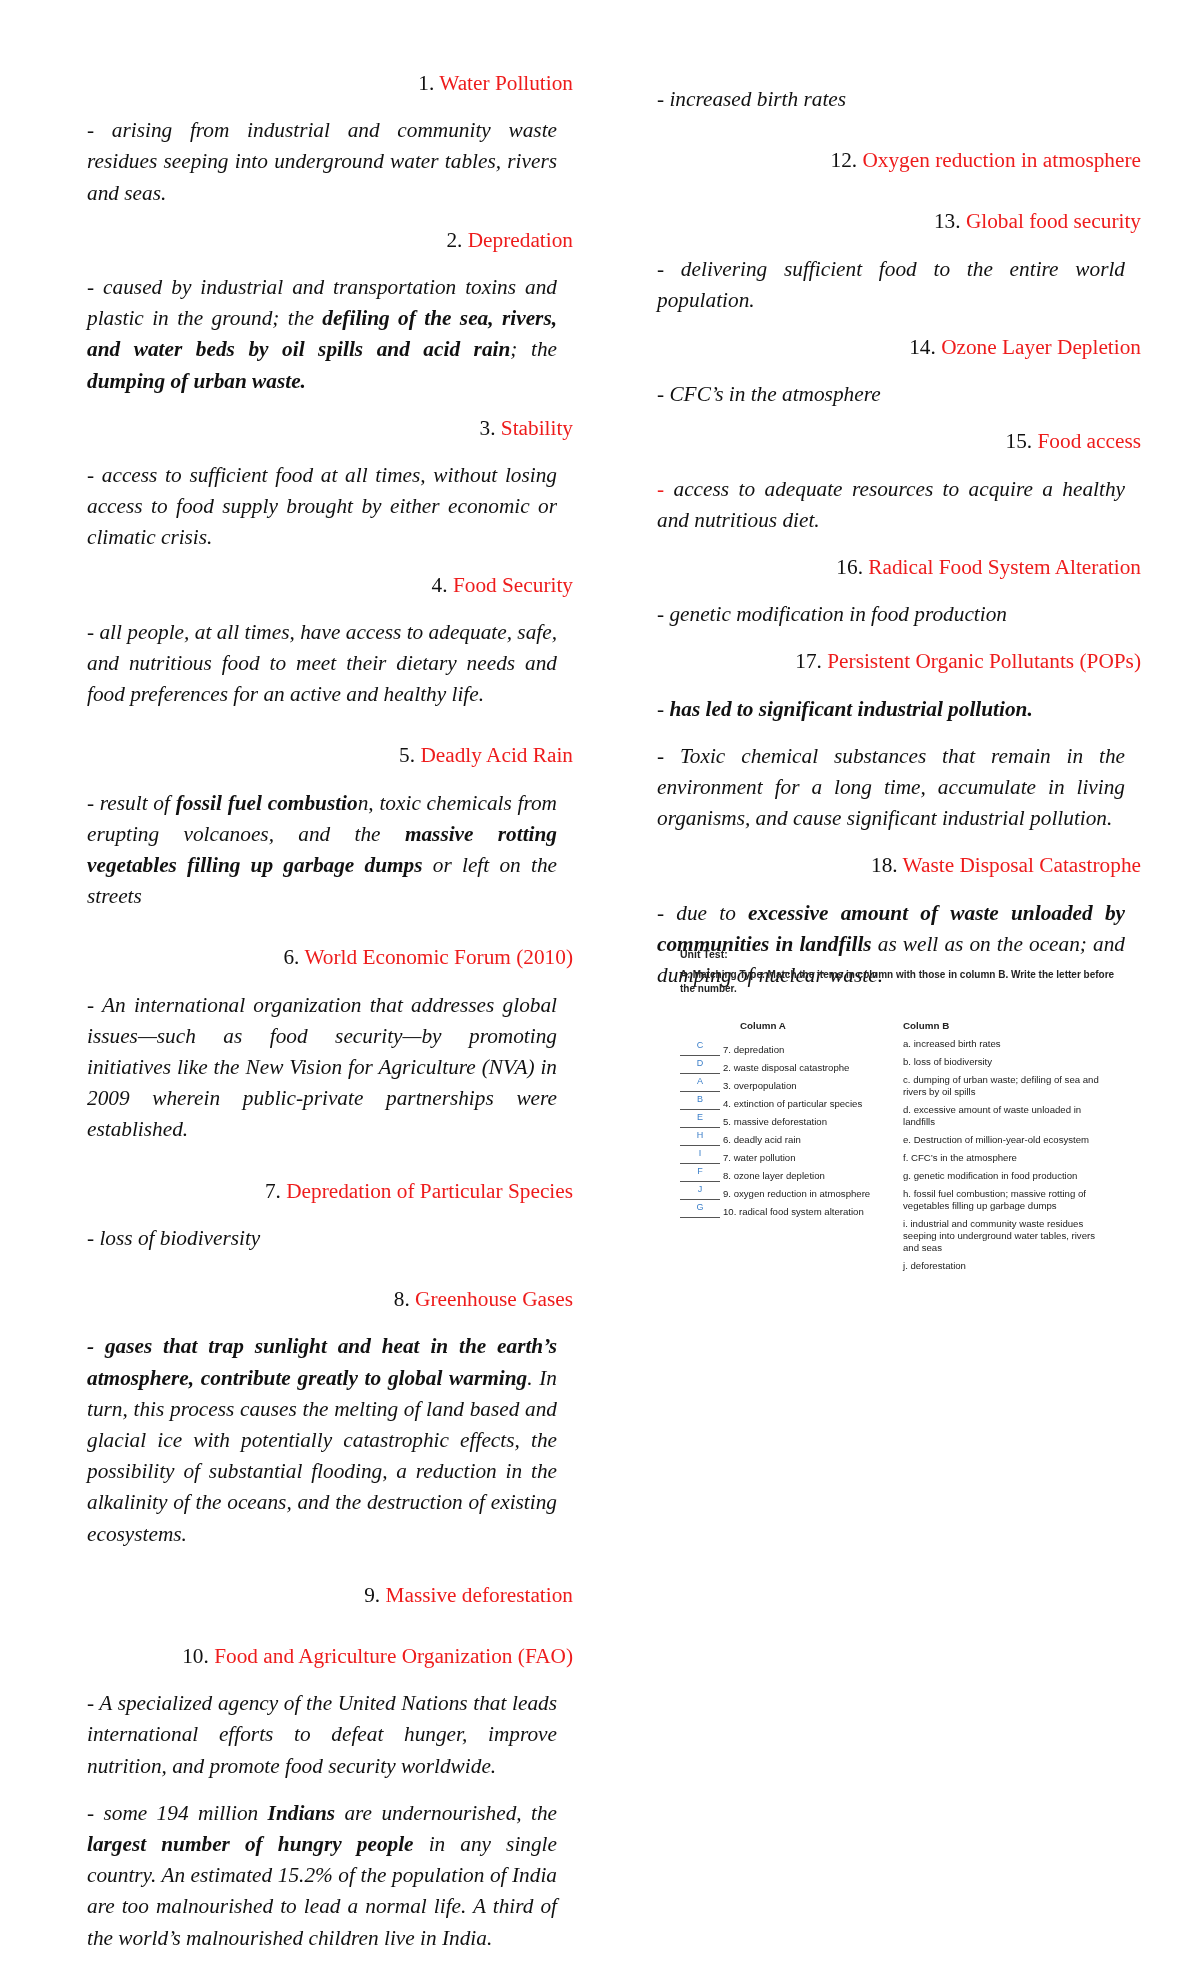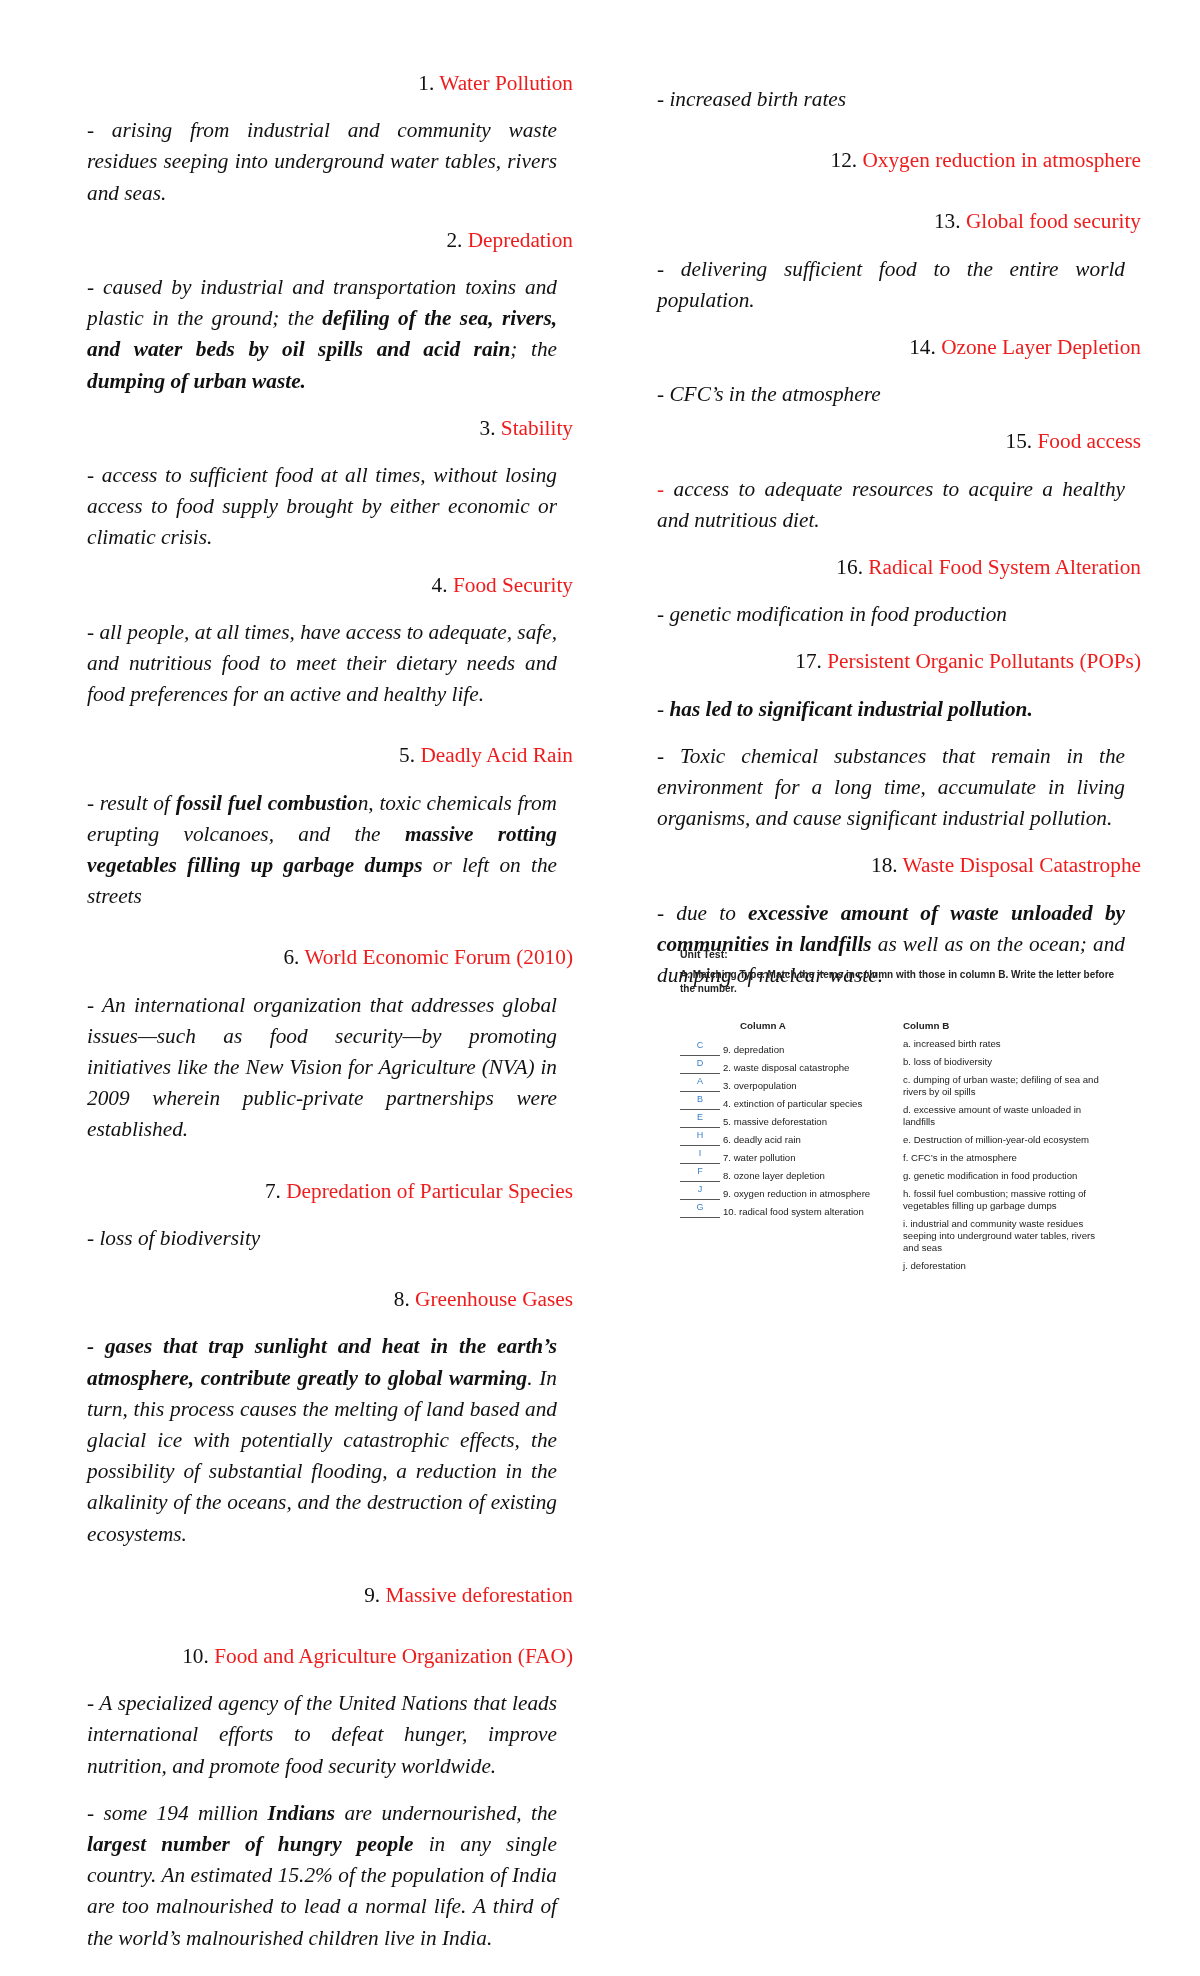--- a/index.html
+++ b/index.html
@@ -145,21 +145,21 @@
   <div class="ut-title">Unit Test:</div>
   <div class="ut-instr">A. Matching Type. Match the items in column with those in column B. Write the letter before the number.</div>
   <div class="ut-grid">
     <div class="ut-colA">
       <div class="ut-head">Column A</div>
       <div id="ut-a-list">
           <div class="ut-a-row">
             <div class="ut-blank">
               <span class="ut-answer">C</span>
             </div>
-            <span>9. depredation</span>
+            <span>7. depredation</span>
           </div>
           <div class="ut-a-row">
             <div class="ut-blank">
               <span class="ut-answer">D</span>
             </div>
             <span>2. waste disposal catastrophe</span>
           </div>
           <div class="ut-a-row">
             <div class="ut-blank">
               <span class="ut-answer">A</span>

